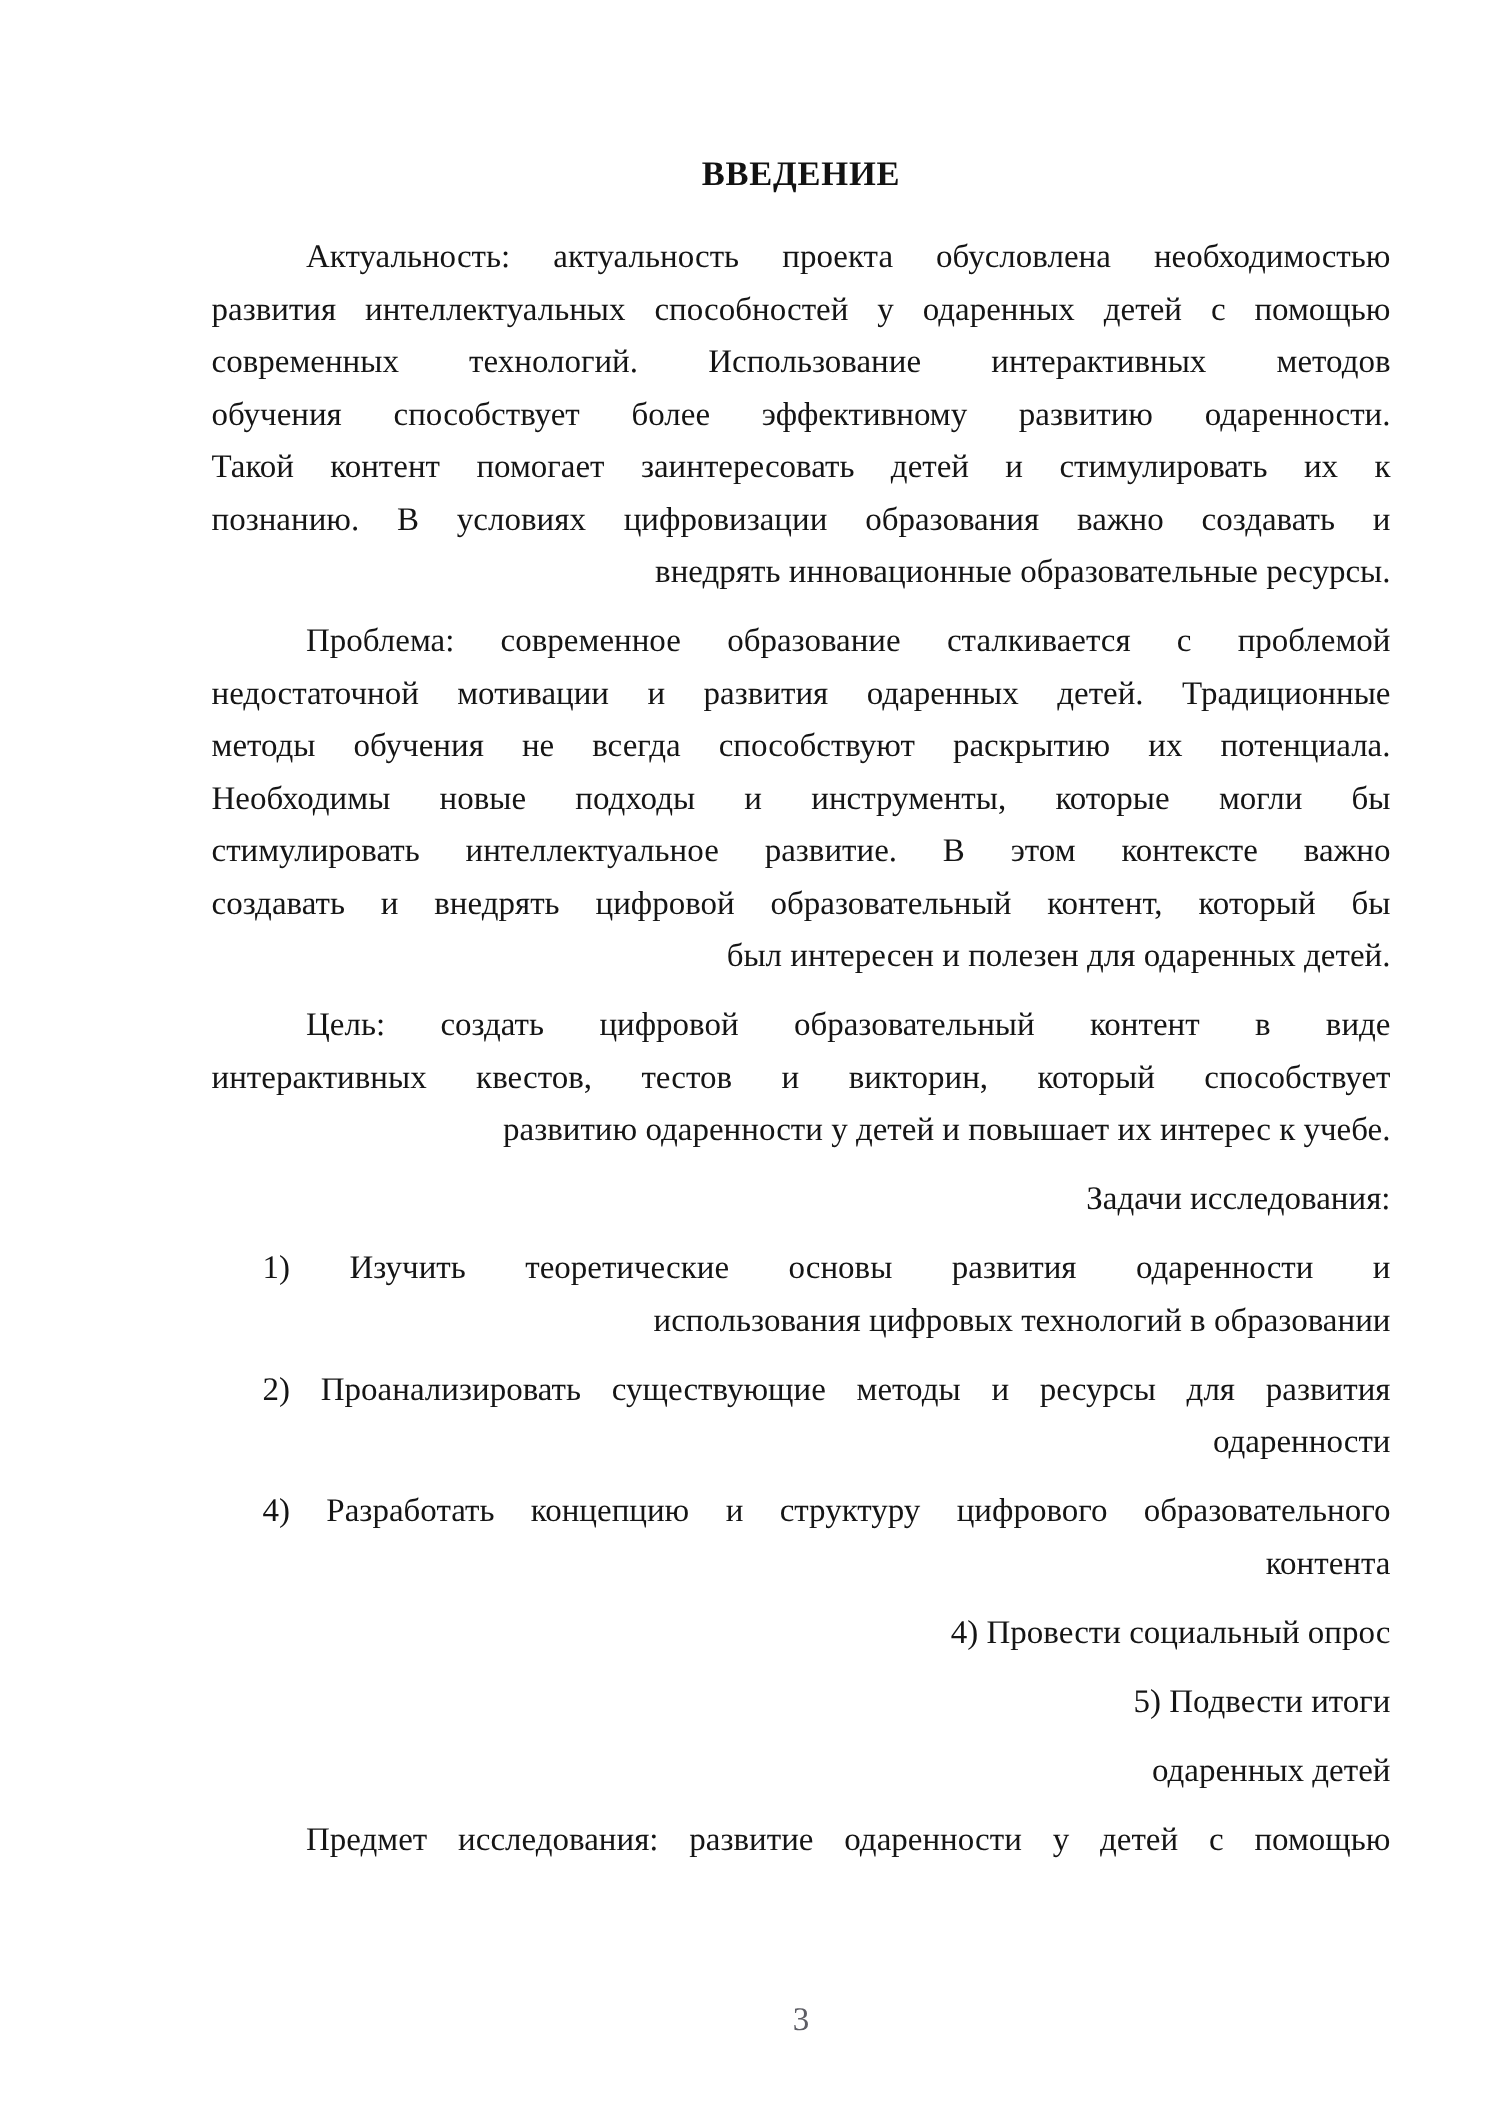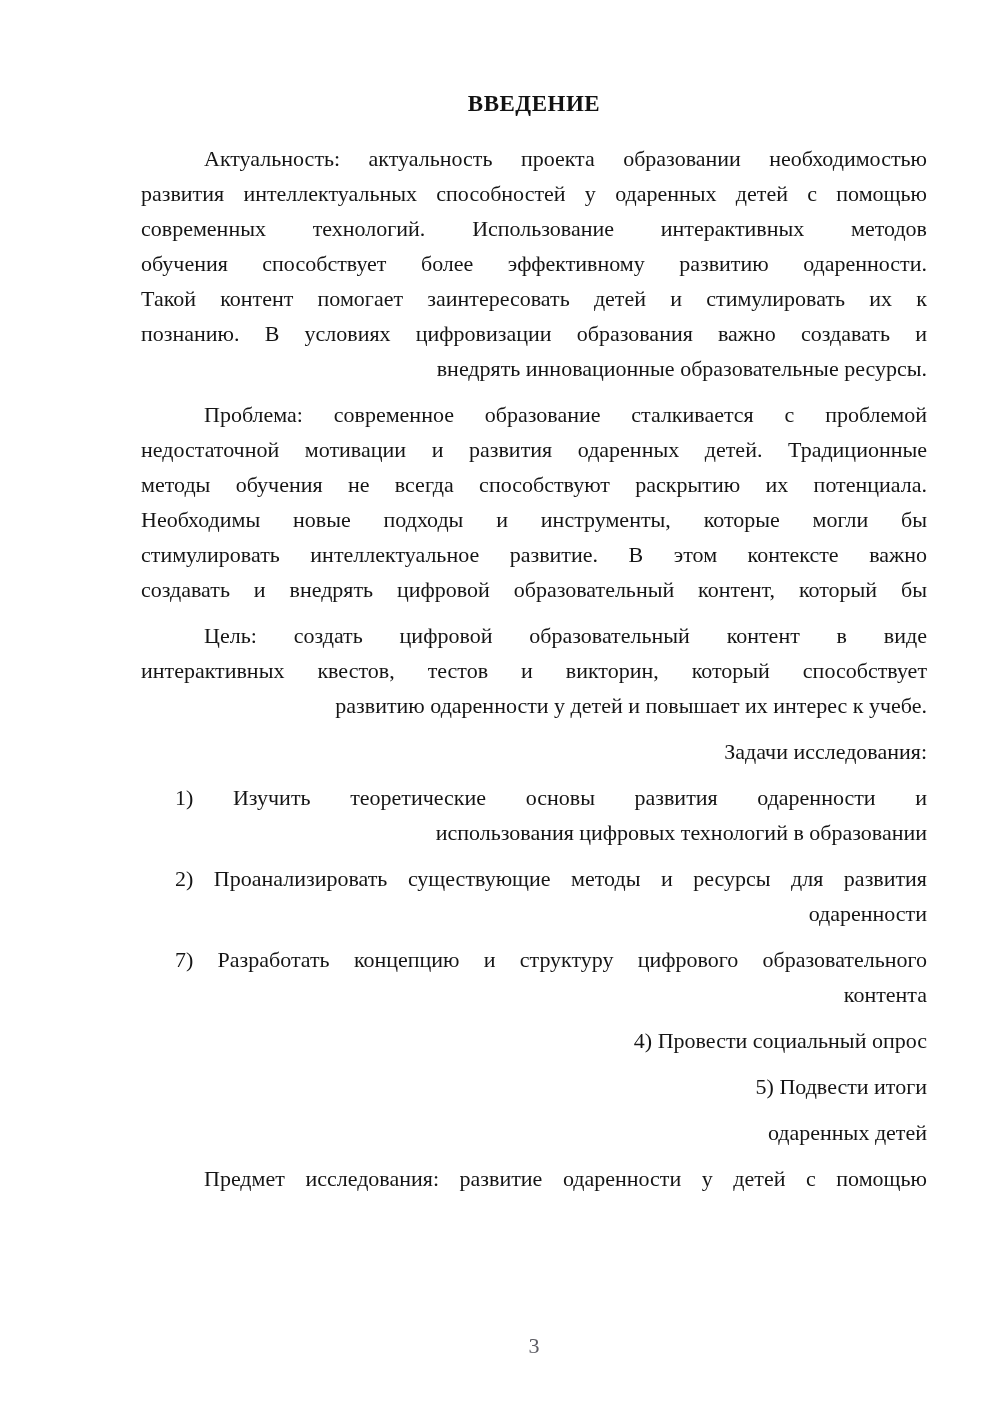--- a/index.html
+++ b/index.html
@@ -12,21 +12,21 @@
     height: 1414px;
     margin: 0 auto;
     background: #ffffff;
     overflow: hidden;
     color: #151515;
   }
 
   .content {
     position: absolute;
     left: 141px;
-    top: 85px;
+    top: 97px;
     width: 786px;
   }
 
   .doc-title {
     font-size: 23px;
     font-weight: bold;
     line-height: 37px;
     text-align: center;
     letter-spacing: 0.5px;
     margin-bottom: 19px;
@@ -66,54 +66,55 @@
   }
 </style>
 </head>
 <body>
 
 <div class="page">
   <div class="content">
     <h1 class="doc-title">ВВЕДЕНИЕ</h1>
     <div id="document-body">
         <div class="block para">
-          <div class="line just first">Актуальность: актуальность проекта образовании необходимостью</div>
+          <div class="line just first">Актуальность: актуальность проекта обусловлена необходимостью</div>
           <div class="line just">развития интеллектуальных способностей у одаренных детей с помощью</div>
           <div class="line just">современных технологий. Использование интерактивных методов</div>
           <div class="line just">обучения способствует более эффективному развитию одаренности.</div>
           <div class="line just">Такой контент помогает заинтересовать детей и стимулировать их к</div>
           <div class="line just">познанию. В условиях цифровизации образования важно создавать и</div>
           <div class="line">внедрять инновационные образовательные ресурсы.</div>
         </div>
         <div class="block para">
           <div class="line just first">Проблема: современное образование сталкивается с проблемой</div>
           <div class="line just">недостаточной мотивации и развития одаренных детей. Традиционные</div>
           <div class="line just">методы обучения не всегда способствуют раскрытию их потенциала.</div>
           <div class="line just">Необходимы новые подходы и инструменты, которые могли бы</div>
           <div class="line just">стимулировать интеллектуальное развитие. В этом контексте важно</div>
           <div class="line just">создавать и внедрять цифровой образовательный контент, который бы</div>
+          <div class="line">был интересен и полезен для одаренных детей.</div>
         </div>
         <div class="block para">
           <div class="line just first">Цель: создать цифровой образовательный контент в виде</div>
           <div class="line just">интерактивных квестов, тестов и викторин, который способствует</div>
           <div class="line">развитию одаренности у детей и повышает их интерес к учебе.</div>
         </div>
         <div class="block para">
           <div class="line first">Задачи исследования:</div>
         </div>
         <div class="block item">
           <div class="line just first">1) Изучить теоретические основы развития одаренности и</div>
           <div class="line">использования цифровых технологий в образовании</div>
         </div>
         <div class="block item">
           <div class="line just first">2) Проанализировать существующие методы и ресурсы для развития</div>
           <div class="line">одаренности</div>
         </div>
         <div class="block item">
-          <div class="line just first">7) Разработать концепцию и структуру цифрового образовательного</div>
+          <div class="line just first">4) Разработать концепцию и структуру цифрового образовательного</div>
           <div class="line">контента</div>
         </div>
         <div class="block item">
           <div class="line first">4) Провести социальный опрос</div>
         </div>
         <div class="block item">
           <div class="line first">5) Подвести итоги</div>
         </div>
         <div class="block para">
           <div class="line">одаренных детей</div>

